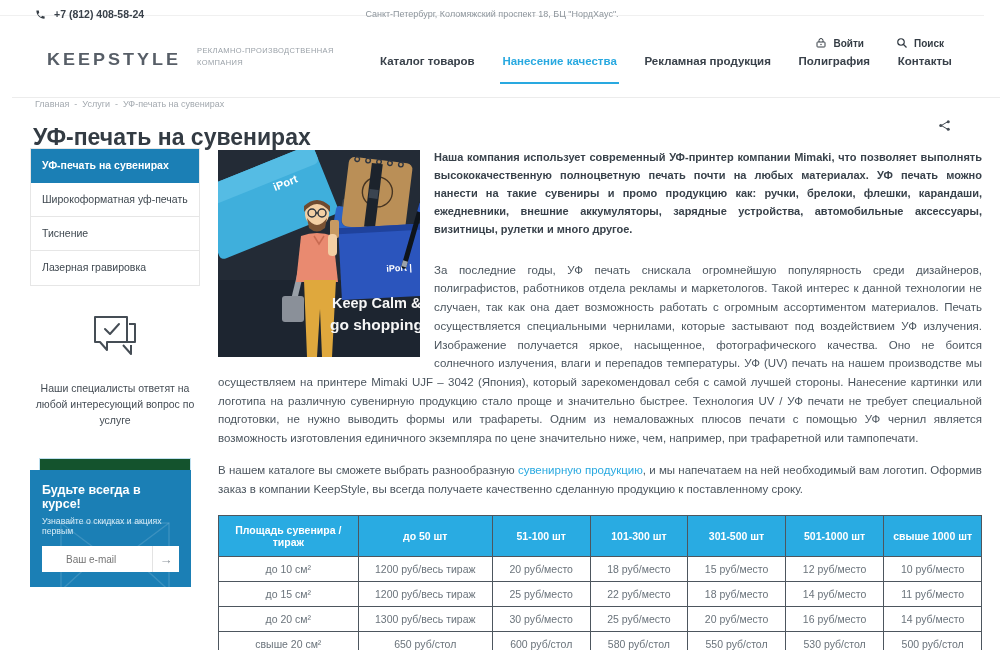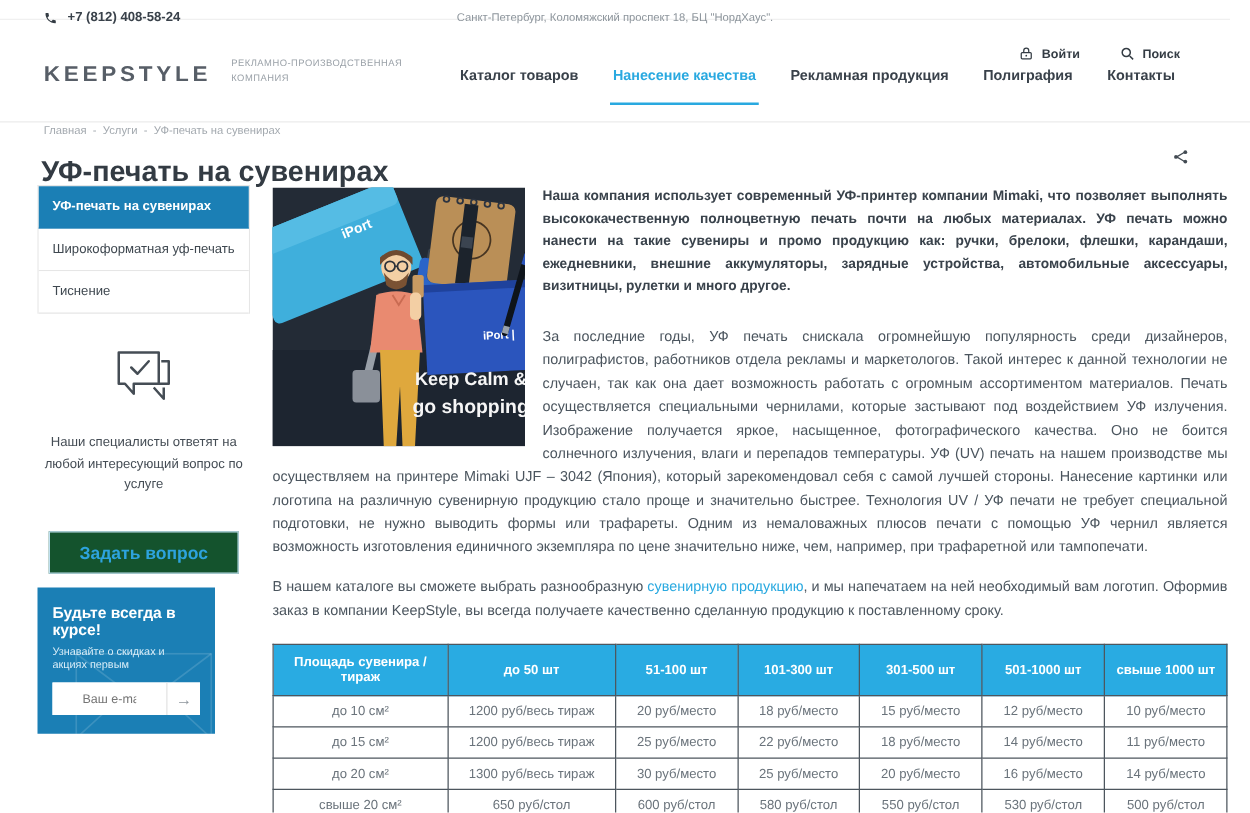--- a/index.html
+++ b/index.html
@@ -14,21 +14,21 @@
   .topbar { position:absolute; top:0; left:0; right:16px; height:16px; border-bottom:1px solid #f0f0f0; }
   .topbar-left { position:absolute; left:35px; top:0; height:28px; display:flex; align-items:center; gap:8px;
                  font-size:10.5px; font-weight:bold; color:#39414a; }
   .topbar-address { position:absolute; left:0; right:0; top:0; height:28px; display:flex; align-items:center;
                     justify-content:center; font-size:9px; color:#8d959c; }
   .topbar-right { position:absolute; right:40px; top:0; height:28px; display:flex; align-items:center; gap:32px;margin-top:29px; }
   .topbar-right .tb-btn { display:flex; align-items:center; gap:6px; font-size:10px; font-weight:bold; color:#343c44; cursor:pointer; }
   .tb-icon { display:flex; color:#343c44; }
 
   
-  .header { position:absolute; top:29px; left:0; right:0; height:69px; border-bottom:1px solid #ececec; }
+  .header { position:absolute; top:29px; left:12px; right:0; height:69px; border-bottom:1px solid #ececec; }
   .logo { position:absolute; left:35px; top:20px; font-size:18px; font-weight:bold; letter-spacing:3px;
           color:#575e67; text-transform:uppercase; transform:scaleY(.95); cursor:pointer; }
   .tagline { position:absolute; left:185px; top:16px; font-size:7.5px; line-height:1.6; color:#9aa1a8;
              letter-spacing:.4px; text-transform:uppercase; }
   .nav { position:absolute; left:368px; width:572px; top:0; height:63px; display:flex; align-items:center;
          justify-content:space-between; }
   .nav-item { position:relative; height:100%; display:flex; align-items:center; font-size:11.5px; font-weight:bold;
               color:#39414a; cursor:pointer; }
   .nav-item.active { color:#29a9e0; }
   .nav-item.active::after { content:""; position:absolute; left:-2px; right:-2px; bottom:8px; height:2px; background:#29a9e0; }
@@ -45,21 +45,21 @@
   .side-item { padding:10px 11px; font-size:10.5px; line-height:1.25; color:#3f4850; border-bottom:1px solid #e6e6e6;
                cursor:pointer; background:#fff; }
   .side-item.active { background:#1b7fb5; border-color:#1b7fb5; color:#fff; font-weight:bold; }
 
   .help-box { margin-top:26px; text-align:center; padding:0 4px; }
   .help-icon { color:#454d55; }
   .help-text { margin-top:10px; font-size:10.5px; line-height:1.55; color:#454d55; }
   .help-btn { margin-top:30px; display:inline-block; background:#14532d; border:1px solid #bfe0ef; color:#2da3dd;
               font-size:14px; font-weight:bold; font-family:inherit; padding:8px 24px; cursor:pointer; }
 
-  .newsletter { position:absolute; left:0; top:322px; width:142px; background:#1b7fb5; padding:13px 12px 15px; overflow:hidden; }
+  .newsletter { position:absolute; left:0; top:322px; width:161px; background:#1b7fb5; padding:13px 12px 15px; overflow:hidden; }
   .nl-watermark { position:absolute; left:0; bottom:-8px; width:170px; height:90px; pointer-events:none; }
   .nl-title { position:relative; color:#fff; font-size:12.5px; font-weight:bold; }
   .nl-sub { position:relative; margin-top:5px; color:#d9edf8; font-size:8.7px; }
   .nl-form { position:relative; margin-top:10px; display:flex; height:26px; background:#fff; }
   .nl-input { flex:1; min-width:0; border:none; outline:none; padding:0 24px; font-size:10px; color:#555;
               font-family:inherit; }
   .nl-arrow { width:27px; display:flex; align-items:center; justify-content:center; background:#fff;
               border-left:1px solid #e3e3e3; color:#8d959c; font-size:13px; cursor:pointer; }
 
   
@@ -145,20 +145,21 @@
         <circle cx="18" cy="6" r="2.4" stroke="none"></circle>
         <circle cx="18" cy="18" r="2.4" stroke="none"></circle>
       </svg>
   </span>
 
   <div class="sidebar">
     <div class="side-menu">
       <div class="side-item active">УФ-печать на сувенирах</div>
       <div class="side-item">Широкоформатная уф-печать</div>
       <div class="side-item">Тиснение</div>
+      <div class="side-item">Лазерная гравировка</div>
     </div>
 
     <div class="help-box">
       <span class="help-icon">
         <svg width="64" height="54" viewBox="0 0 64 54" fill="none" stroke="currentColor" stroke-width="2" stroke-linejoin="round">
           <path d="M44 30 h8 V12 h-6"></path>
           <path d="M40 33 l8 9 v-9"></path>
           <path d="M12 5 h32 v25 h-20 v8 l-7 -8 h-5 z"></path>
           <polyline points="22,17 27,22 36,12" stroke-linecap="round"></polyline>
         </svg>

